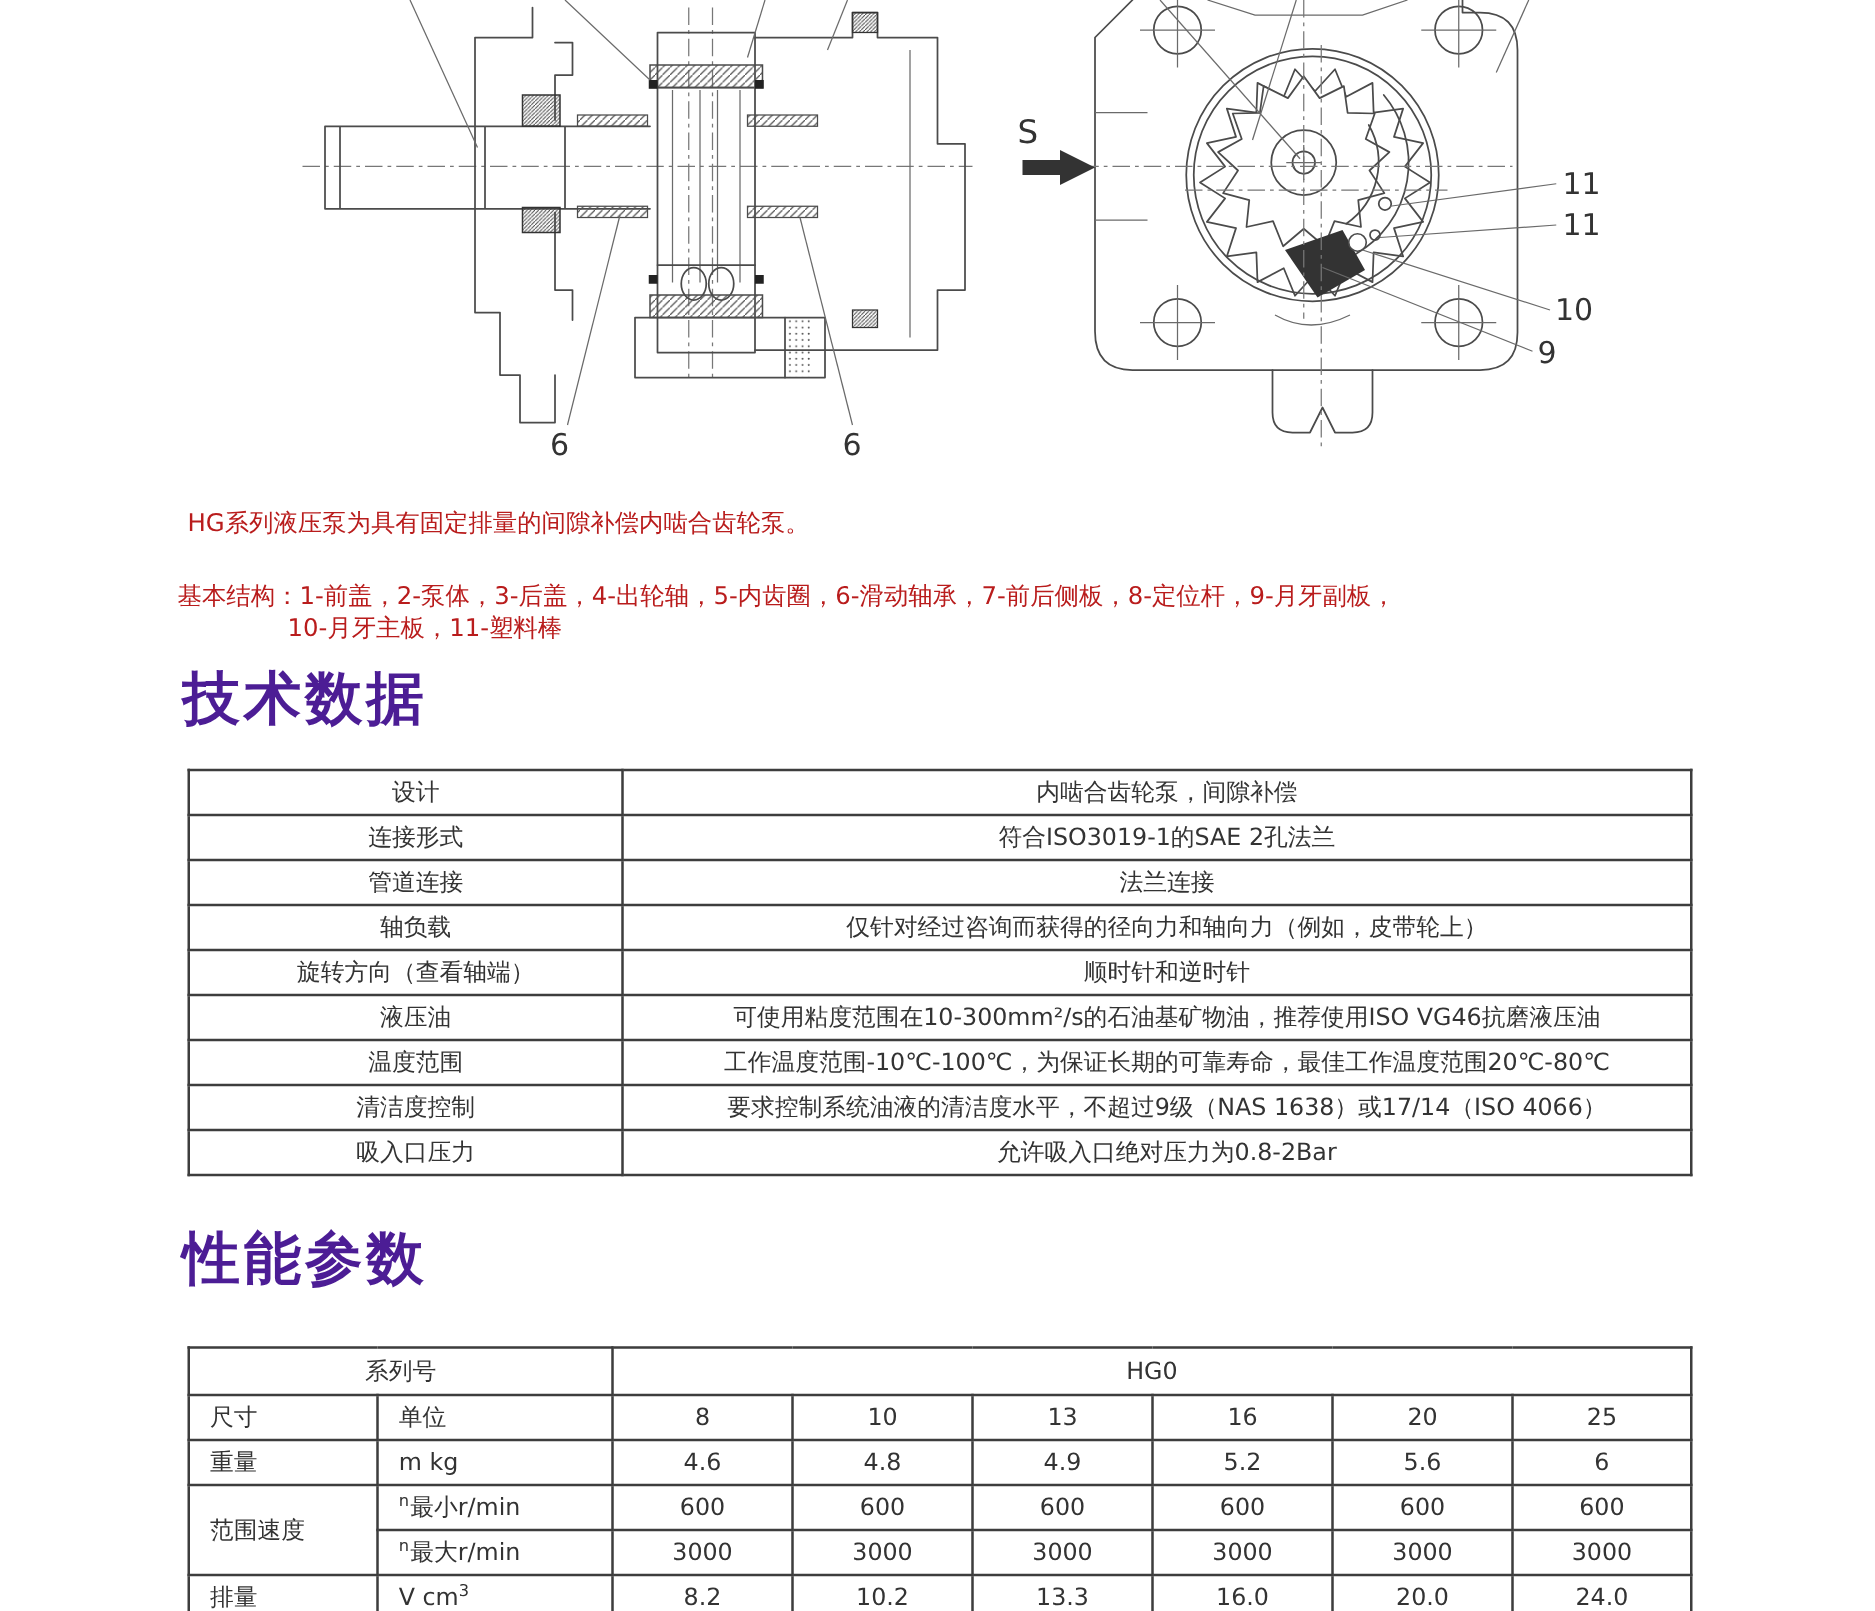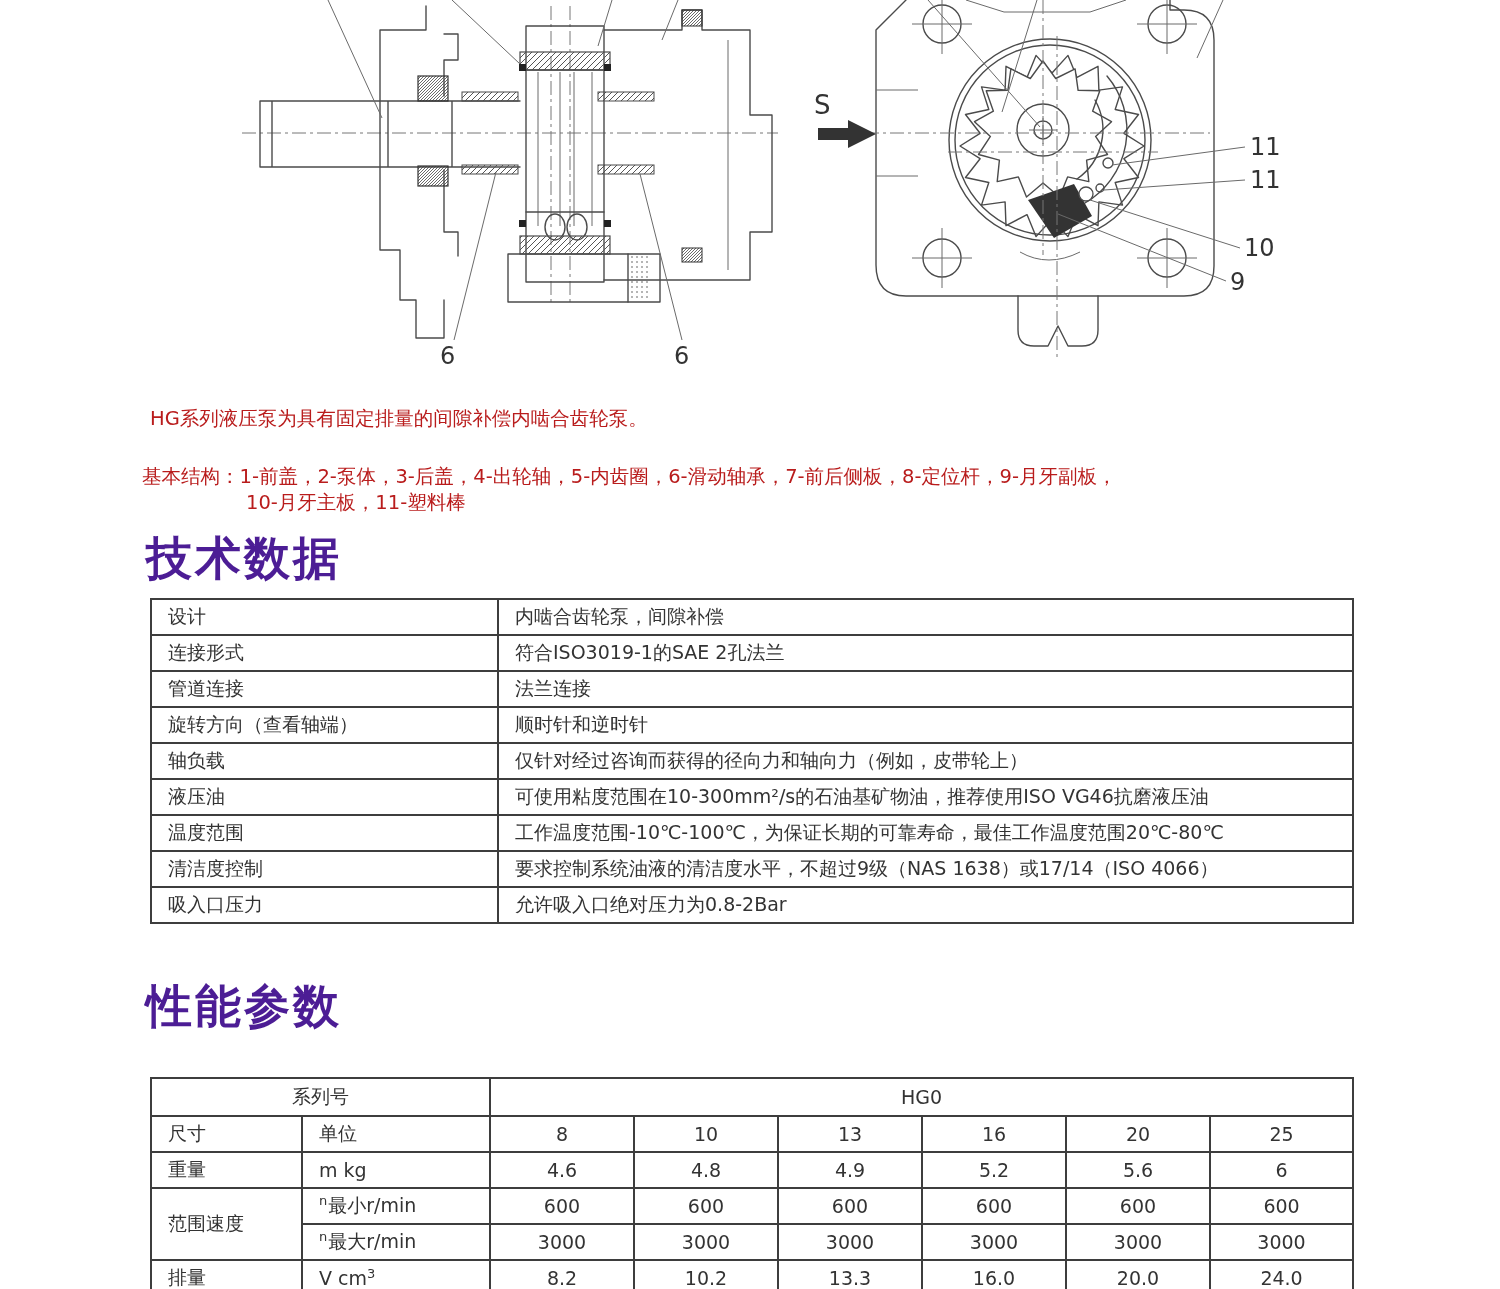--- a/index.html
+++ b/index.html
@@ -22,21 +22,21 @@
     position:absolute;font-size:46px;font-weight:bold;letter-spacing:3px;
     color:#4c1d95;white-space:nowrap;
   }
   
   table{border-collapse:collapse;table-layout:fixed;position:absolute;background:#fff;}
   td{
     border:2px solid #3d3d3d;font-size:19px;color:#333;
     padding:0 0 0 16px;height:34px;vertical-align:middle;
     white-space:nowrap;overflow:hidden;
   }
-  .tech-table{left:150px;top:598px;width:1202px;}
+  .tech-table{left:150px;top:615px;width:1202px;text-align:center;}
   .perf-table{left:150px;top:1077px;width:1202px;}
   .perf-table td.num{text-align:center;padding:0;}
   .perf-table td.ctr{text-align:center;padding:0;}
   .perf-table tr.hdr td{height:36px;}
   sup{font-size:13px;line-height:0;}
   sup.pre{margin-right:1px;}
 </style>
 </head>
 <body>
 
@@ -170,21 +170,21 @@
   <text class="callout" x="460" y="155">11</text>
   <text class="callout" x="460" y="188">11</text>
   <text class="callout" x="454" y="256">10</text>
   <text class="callout" x="440" y="290">9</text>
 </svg>
 
 <div class="intro-line" style="left:150px;top:406px">HG系列液压泵为具有固定排量的间隙补偿内啮合齿轮泵。</div>
 <div class="intro-line" style="left:142px;top:464px">
   <span>基本结构：</span><span>1-前盖，2-泵体，3-后盖，4-出轮轴，5-内齿圈，6-滑动轴承，7-前后侧板，8-定位杆，9-月牙副板，</span>
 </div>
-<div class="intro-line" style="left:246px;top:490px">10-月牙主板，11-塑料棒</div>
+<div class="intro-line" style="left:230px;top:490px">10-月牙主板，11-塑料棒</div>
 
 <h2 class="section-title" style="left:146px;top:528px;margin:0">技术数据</h2>
 
 <table class="tech-table">
   <colgroup>
       <col style="width:347px">
       <col style="width:855px">
     </colgroup>
   <tbody>
     <tr>
@@ -193,26 +193,26 @@
       </tr>
     <tr>
         <td>连接形式</td>
         <td>符合ISO3019-1的SAE 2孔法兰</td>
       </tr>
     <tr>
         <td>管道连接</td>
         <td>法兰连接</td>
       </tr>
     <tr>
+        <td>轴负载</td>
+        <td>仅针对经过咨询而获得的径向力和轴向力（例如，皮带轮上）</td>
+      </tr>
+    <tr>
         <td>旋转方向（查看轴端）</td>
         <td>顺时针和逆时针</td>
-      </tr>
-    <tr>
-        <td>轴负载</td>
-        <td>仅针对经过咨询而获得的径向力和轴向力（例如，皮带轮上）</td>
       </tr>
     <tr>
         <td>液压油</td>
         <td>可使用粘度范围在10-300mm²/s的石油基矿物油，推荐使用ISO VG46抗磨液压油</td>
       </tr>
     <tr>
         <td>温度范围</td>
         <td>工作温度范围-10℃-100℃，为保证长期的可靠寿命，最佳工作温度范围20℃-80℃</td>
       </tr>
     <tr>

